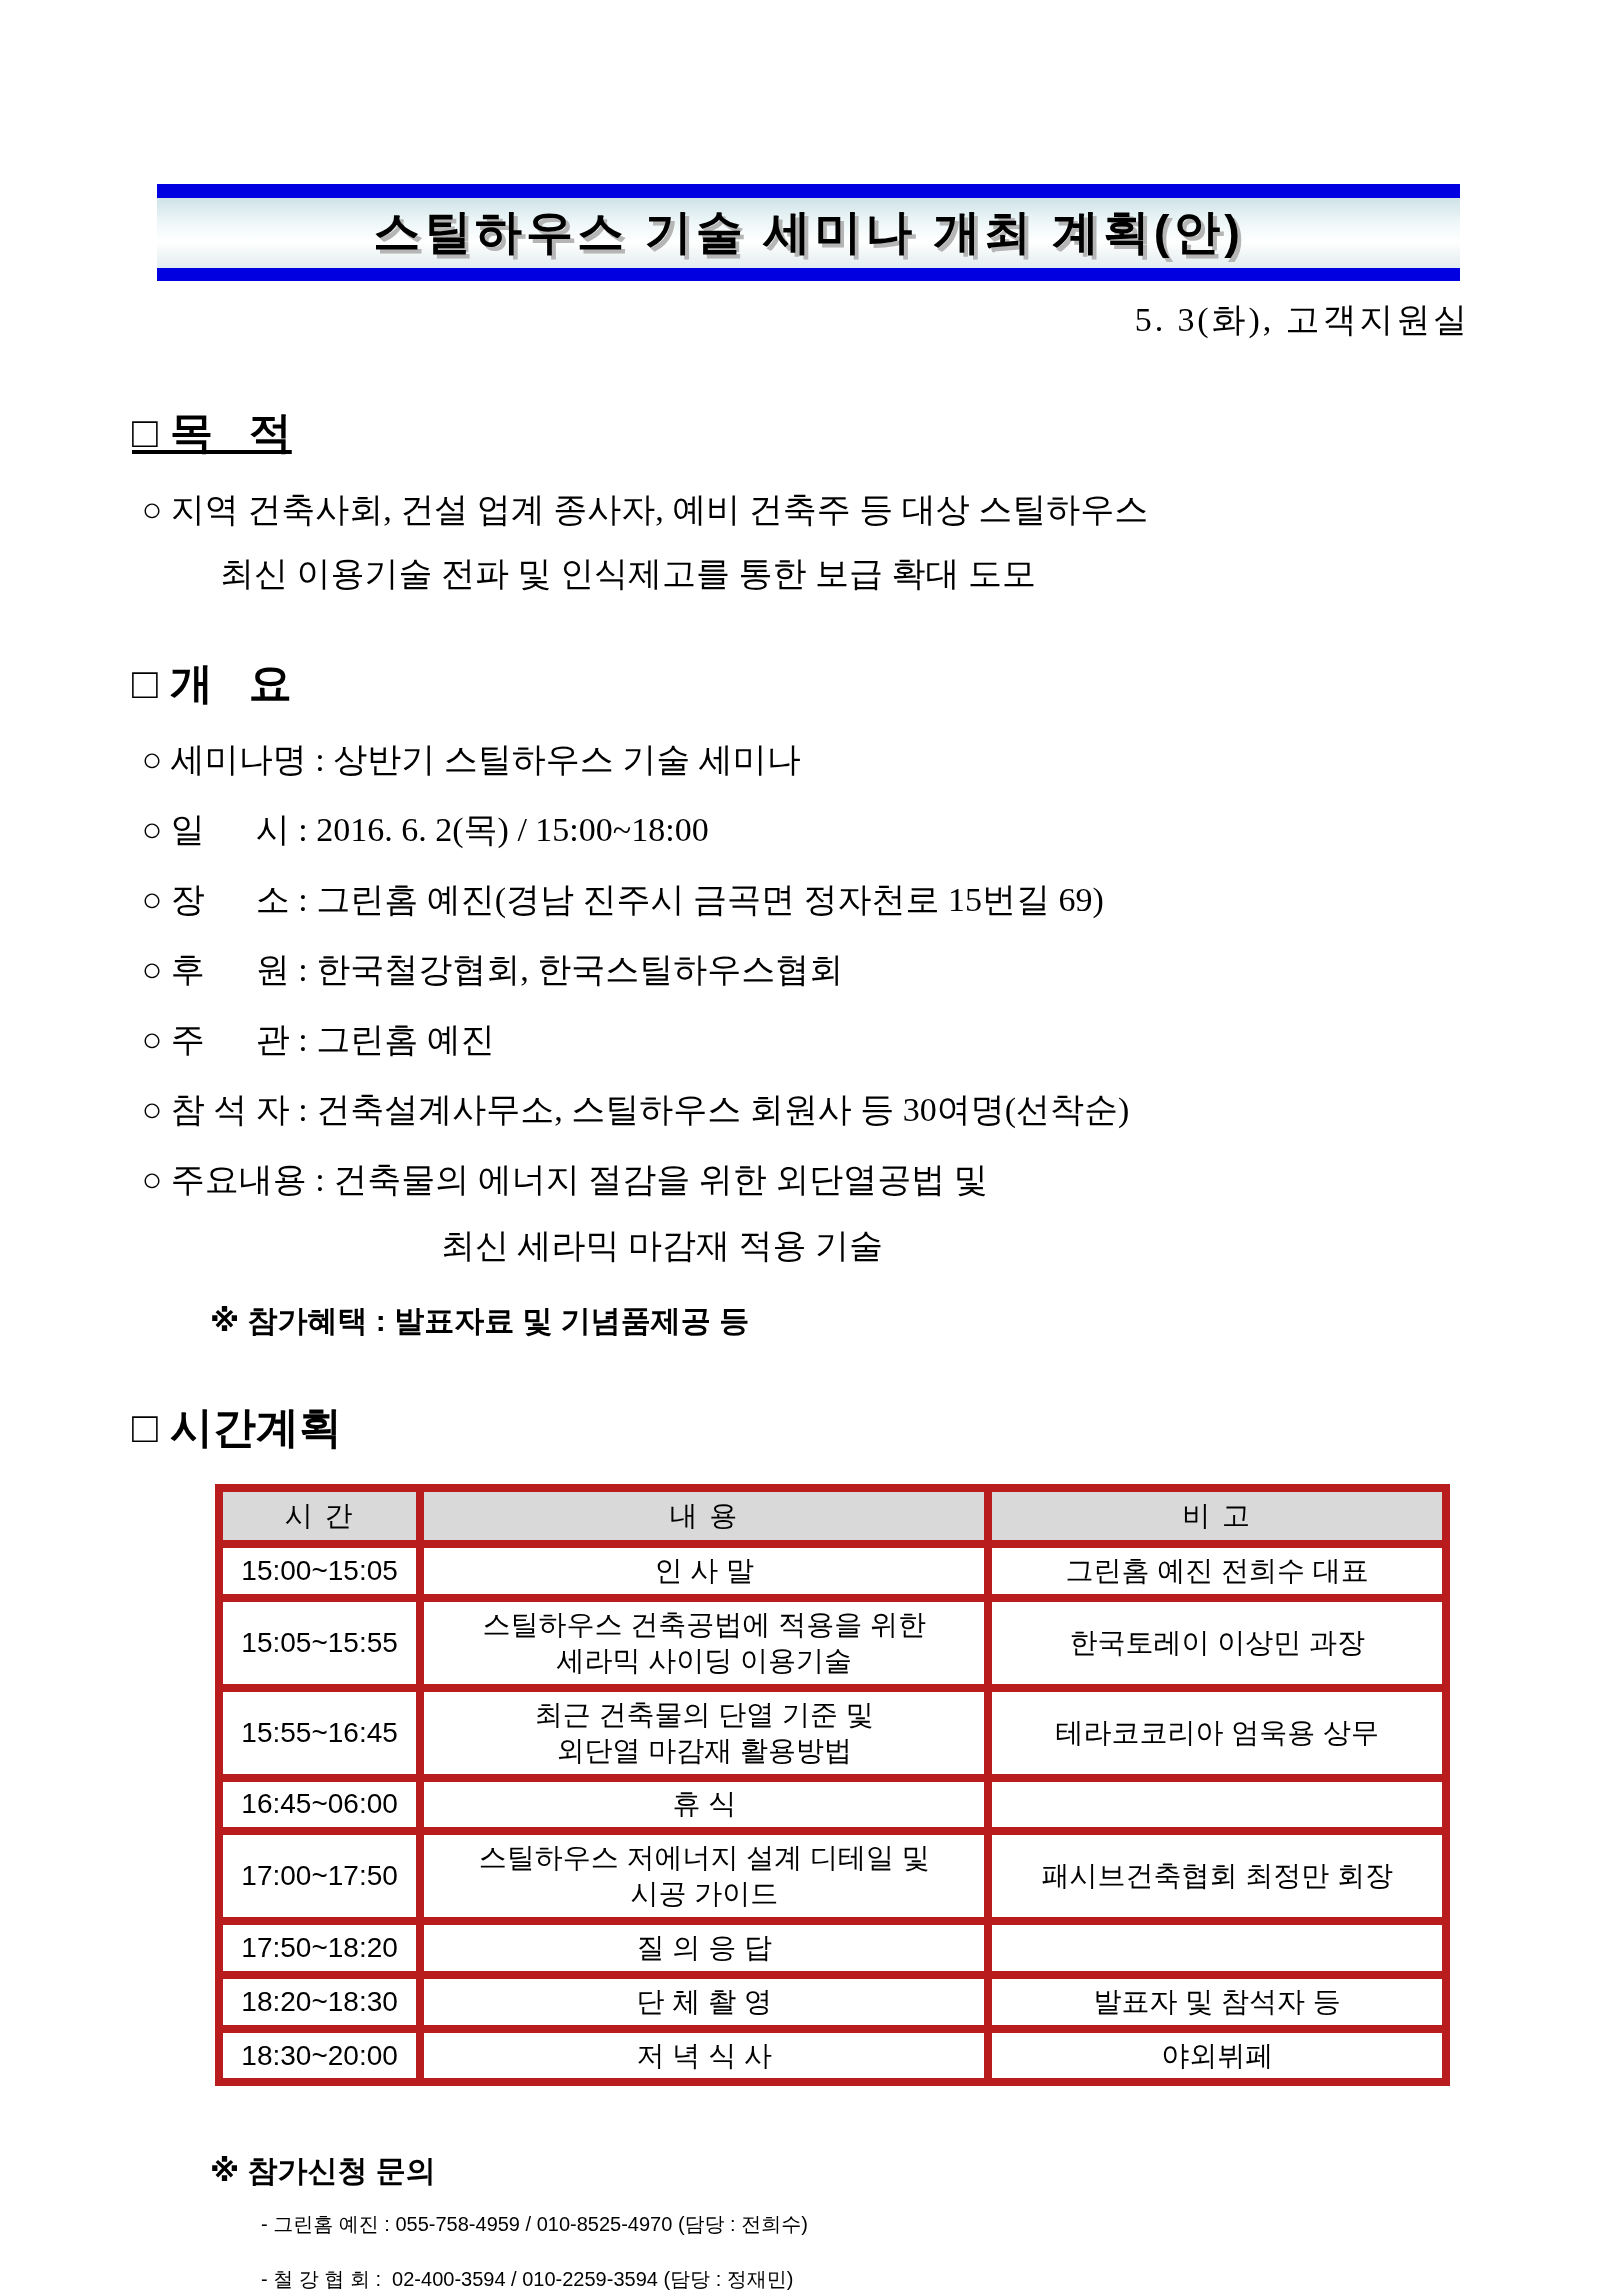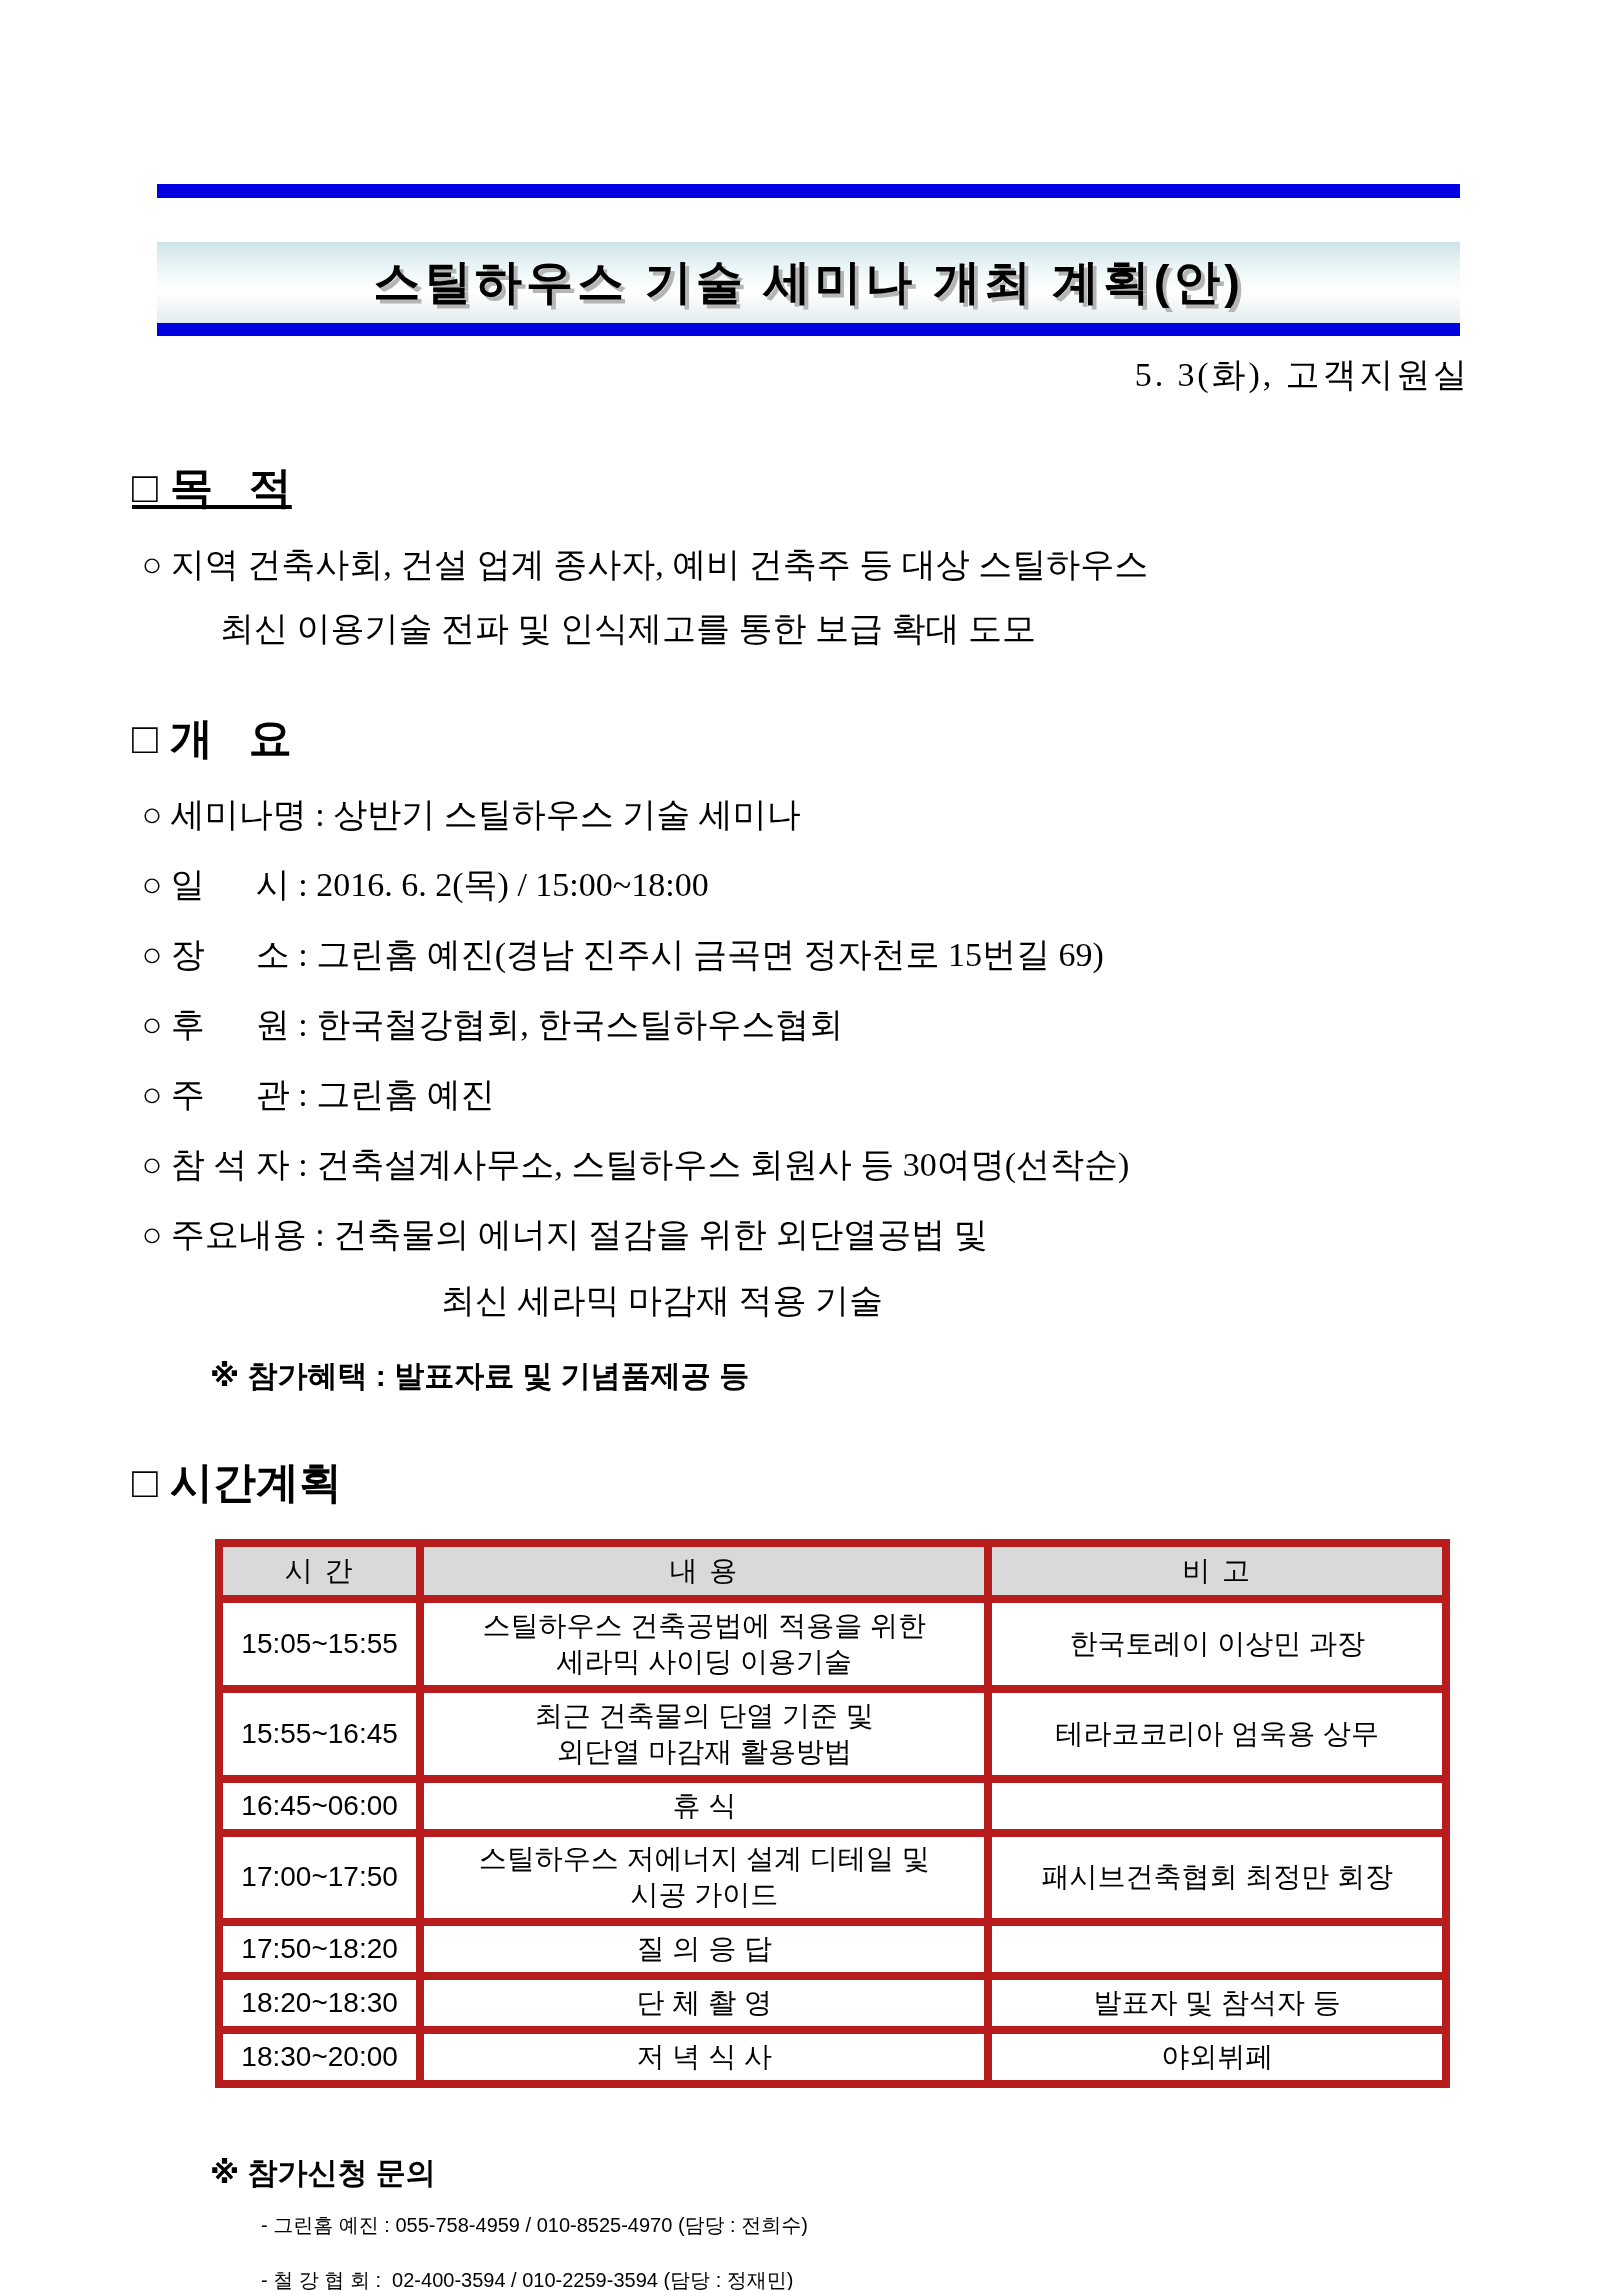--- a/index.html
+++ b/index.html
@@ -9,23 +9,23 @@
     font-family: "Liberation Serif", "DejaVu Serif", serif;
     color: #000000;
     overflow: hidden;
   }
   .page { position: relative; width: 1620px; height: 2291px; background: #fff; }
 
   
   .banner { margin: 184px 160px 0 157px; }
   .banner-bar { height: 13.7px; background: var(--bar-blue, #0000e0); }
   .banner-mid {
-    height: 81px;
+    height: 70px;
     background: linear-gradient(180deg, #cfe3e8 0%, #eef7f8 35%, #ffffff 62%, #e2ecee 100%);
-    display: flex; align-items: center; justify-content: center; margin-top: 44px;
+    display: flex; align-items: center; justify-content: center;
   }
   .banner-title {
     font-family: "Liberation Sans", "DejaVu Sans", sans-serif;
     font-weight: bold; font-size: 47px; letter-spacing: 3.9px;
     color: #000; text-shadow: 3.9px 3.9px 0 #b5b5b5;
     white-space: pre;
   }
 
   
   .subtitle {
@@ -155,20 +155,25 @@
       </colgroup>
       <thead>
         <tr>
           <th>시 간</th>
           <th>내 용</th>
           <th>비 고</th>
         </tr>
       </thead>
       <tbody>
         <tr>
+          <td>15:00~15:05</td>
+          <td>인  사  말</td>
+          <td>그린홈 예진 전희수 대표</td>
+        </tr>
+        <tr>
           <td>15:05~15:55</td>
           <td>스틸하우스 건축공법에 적용을 위한
 세라믹 사이딩 이용기술</td>
           <td>한국토레이 이상민 과장</td>
         </tr>
         <tr>
           <td>15:55~16:45</td>
           <td>최근 건축물의 단열 기준 및
 외단열 마감재 활용방법</td>
           <td>테라코코리아 엄욱용 상무</td>

